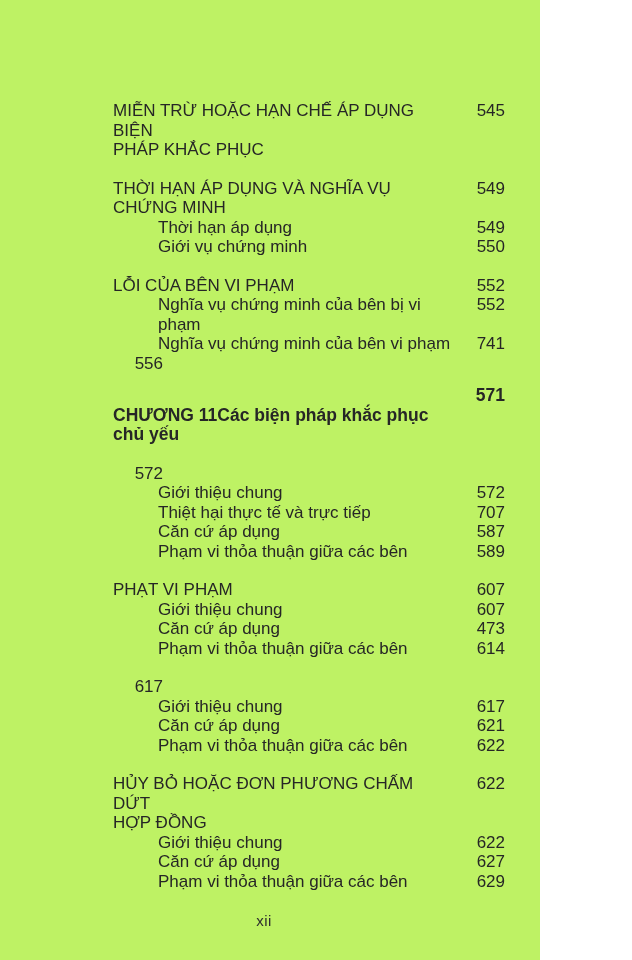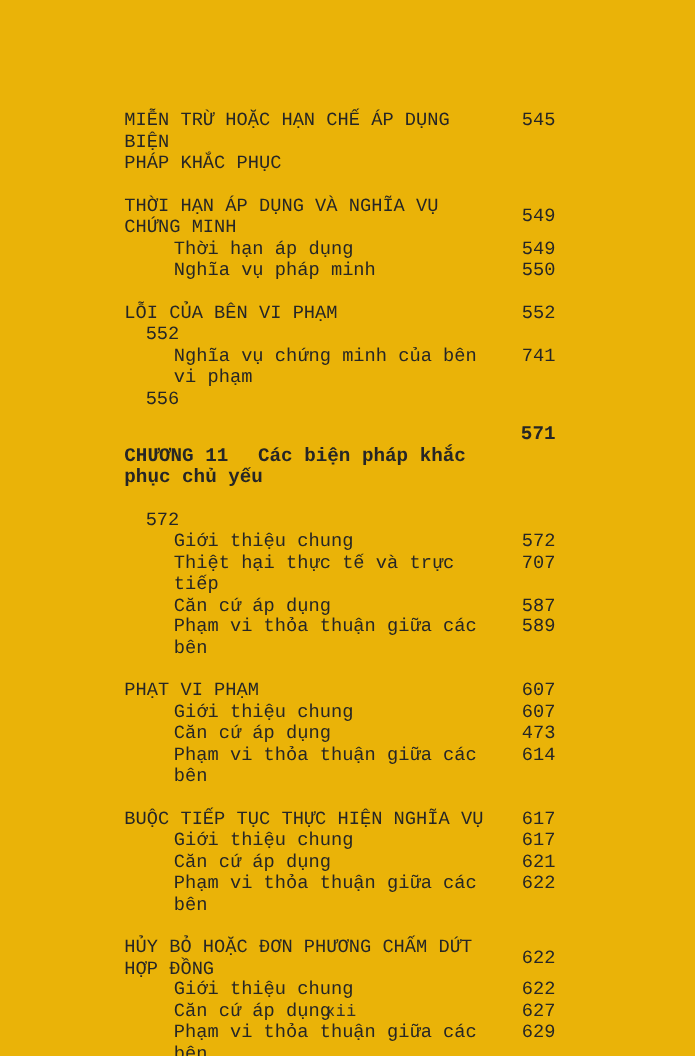--- a/index.html
+++ b/index.html
@@ -2,24 +2,24 @@
 <html><head>
 <meta charset="utf-8">
 <style>
   html, body {
     margin: 0;
     padding: 0;
     background: #ffffff;
   }
   .page {
     position: relative;
-    width: 632px;
+    width: 540px;
     height: 960px;
-    background: #eab308;
-    font-family: Liberation Mono, monospace;
+    background: #bef264;
+    font-family: Liberation Sans, sans-serif;
     color: #262626;
     overflow: hidden;
   }
   .toc {
     position: absolute;
     left: 113px;
     top: 101px;
     width: 392px;
   }
   .row {
@@ -33,33 +33,31 @@
     white-space: pre-line;
   }
   .row .p {
     margin-left: 12px;
     min-width: 38px;
     text-align: right;
     flex-shrink: 0;
   }
   .row.sec:not(:first-child) {
     margin-top: 19px;
-    align-items: center;
   }
   .row.sub .t {
     margin-left: 45px;
   }
   .row.chap {
     margin-top: 13px;
     margin-bottom: 6px;
     font-weight: bold;
     font-size: 17.5px;
   }
   .row.chap .chap-label {
-    margin-right: 27px;
   }
   .footer {
     position: absolute;
     left: 0;
     right: 12px;
     top: 912px;
     text-align: center;
     font-size: 15px;
     letter-spacing: 0.5px;
     color: #2e2e2e;
@@ -82,30 +80,31 @@
 CHỨNG MINH</div>
       <div class="p">549</div>
     </div>
 
     <div class="row sub">
       <div class="t">Thời hạn áp dụng</div>
       <div class="p">549</div>
     </div>
 
     <div class="row sub">
-      <div class="t">Nghĩa vụ pháp minh</div>
+      <div class="t">Giới vụ chứng minh</div>
       <div class="p">550</div>
     </div>
 
     <div class="row sec">
       <div class="t">LỖI CỦA BÊN VI PHẠM</div>
       <div class="p">552</div>
     </div>
 
     <div class="row sub">
+      <div class="t">Nghĩa vụ chứng minh của bên bị vi phạm</div>
       <div class="p">552</div>
     </div>
 
     <div class="row sub">
       <div class="t">Nghĩa vụ chứng minh của bên vi phạm</div>
       <div class="p">741</div>
     </div>
 
     <div class="row sub">
       <div class="p">556</div>
@@ -156,21 +155,20 @@
       <div class="t">Căn cứ áp dụng</div>
       <div class="p">473</div>
     </div>
 
     <div class="row sub">
       <div class="t">Phạm vi thỏa thuận giữa các bên</div>
       <div class="p">614</div>
     </div>
 
     <div class="row sec">
-      <div class="t">BUỘC TIẾP TỤC THỰC HIỆN NGHĨA VỤ</div>
       <div class="p">617</div>
     </div>
 
     <div class="row sub">
       <div class="t">Giới thiệu chung</div>
       <div class="p">617</div>
     </div>
 
     <div class="row sub">
       <div class="t">Căn cứ áp dụng</div>

